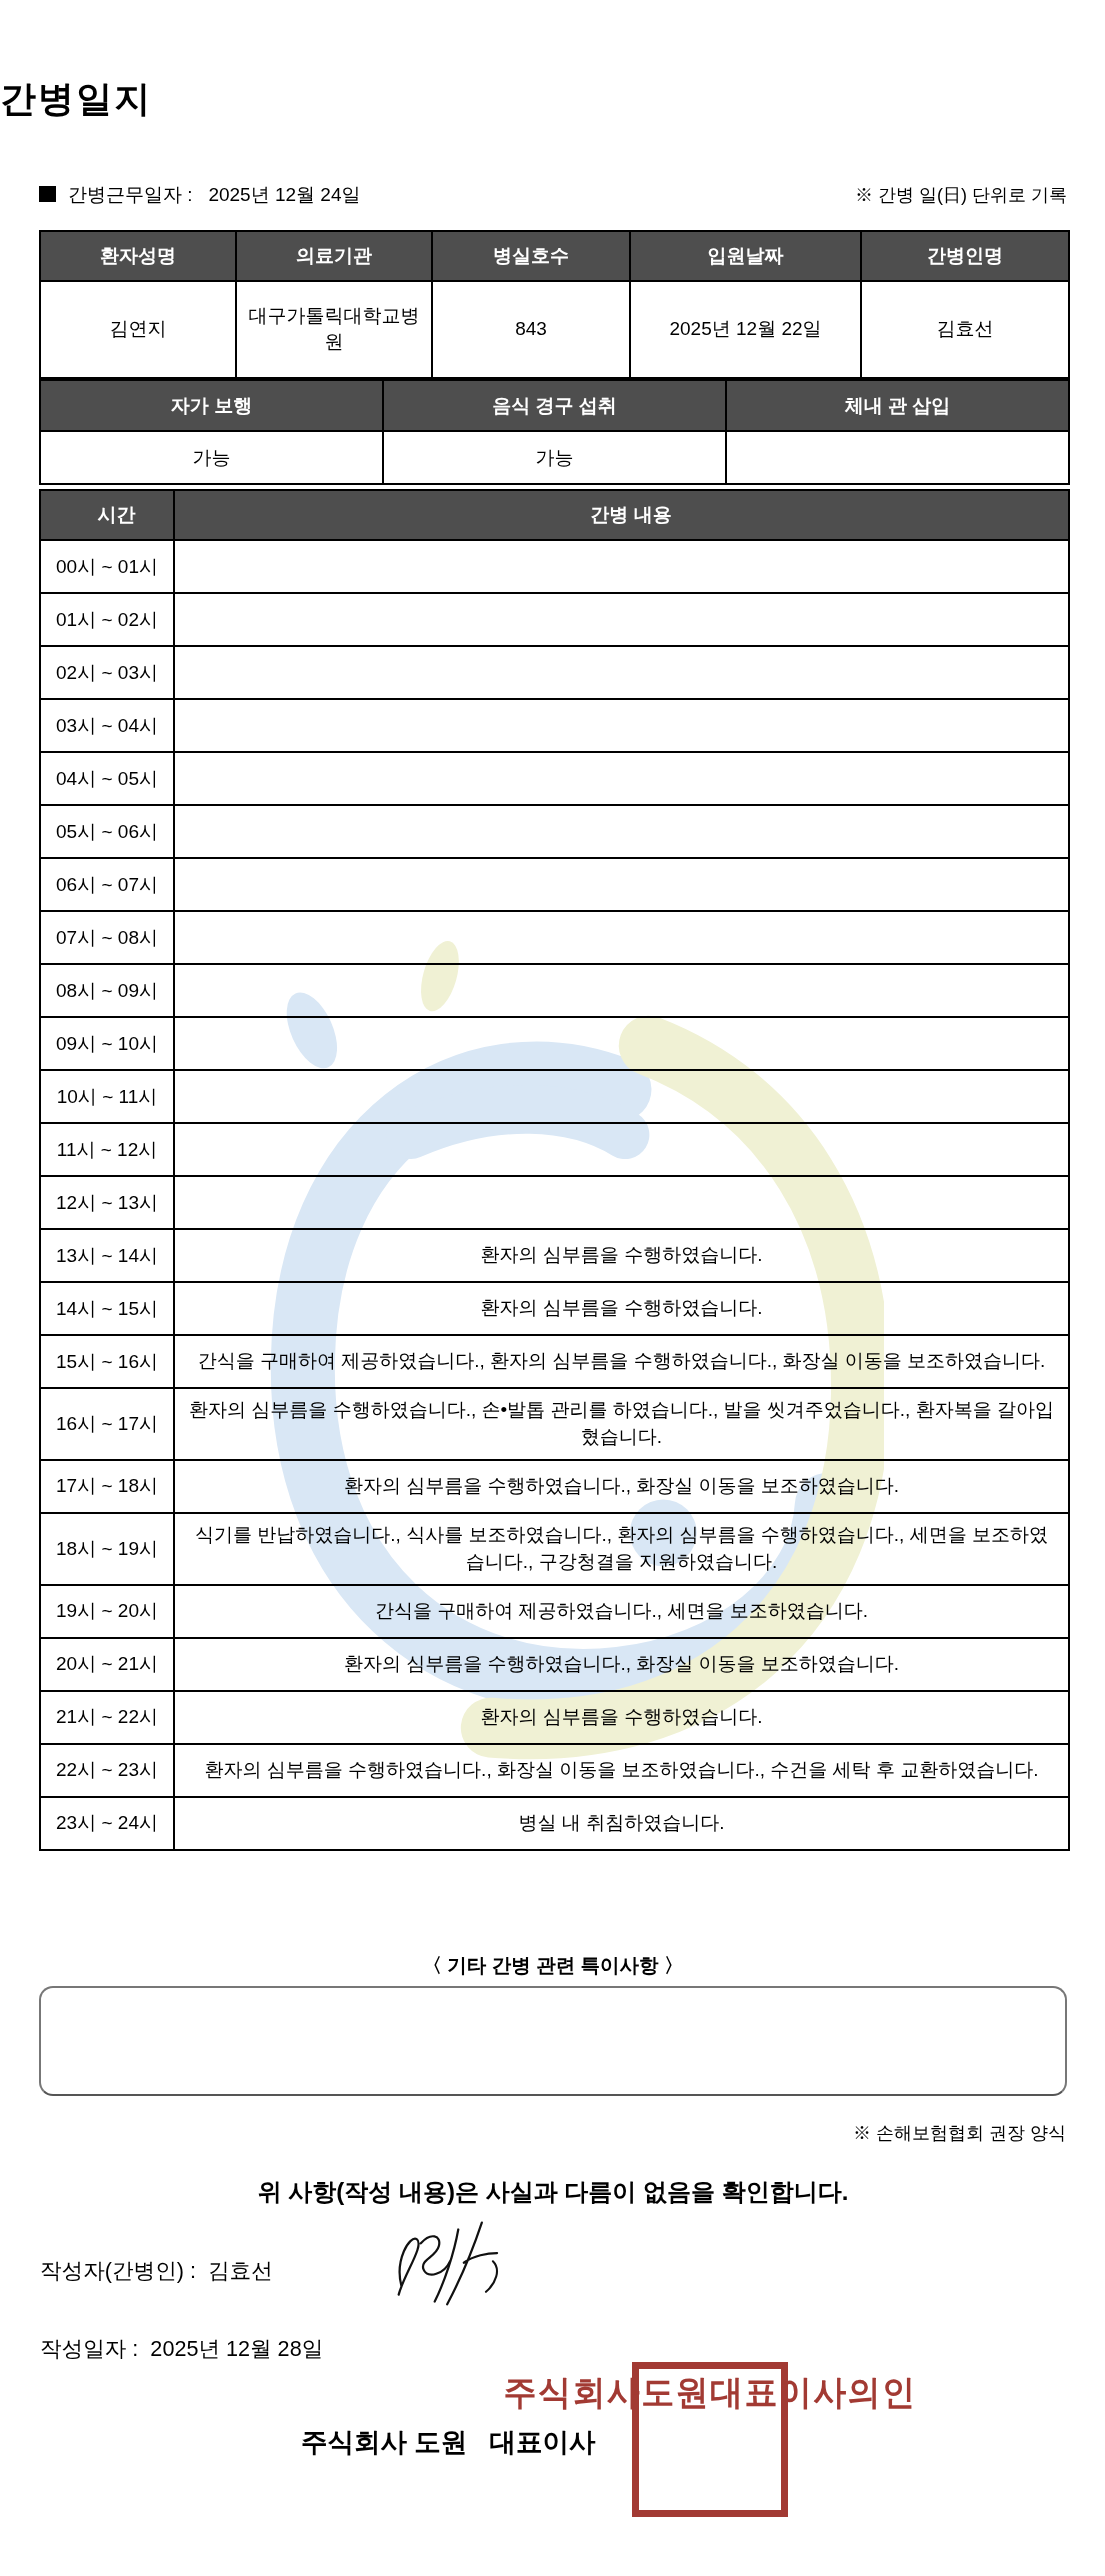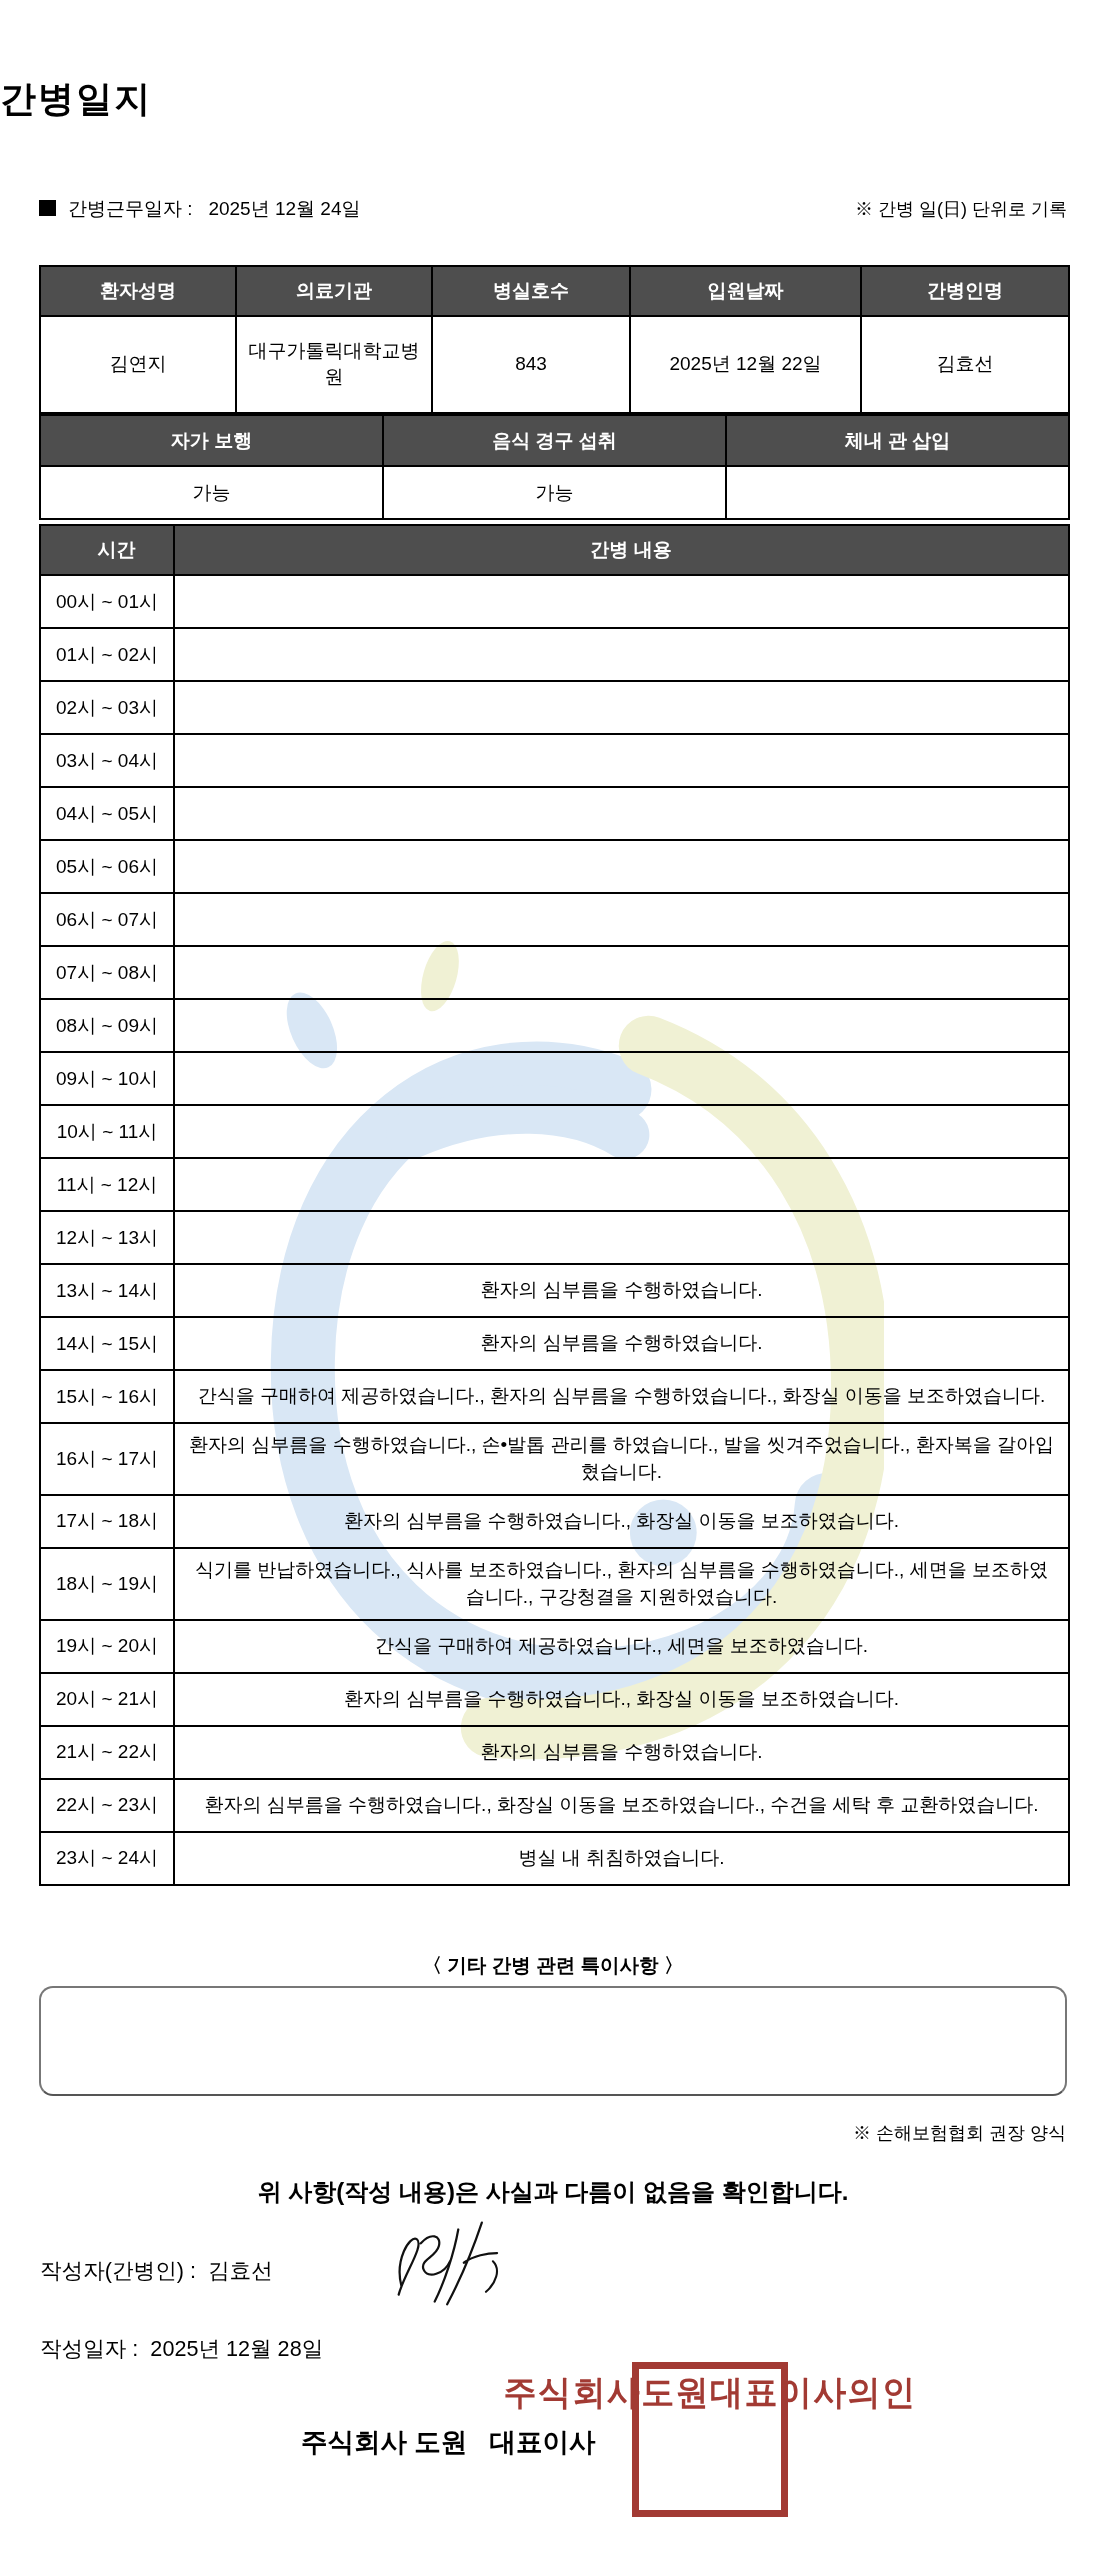--- a/index.html
+++ b/index.html
@@ -14,36 +14,36 @@
   .pre { white-space: pre; }
 
   
   .doc-title {
     position: absolute; top: 75px; left: 0; width: 100%;
     font-size: 36px; font-weight: 900; letter-spacing: 2.1px;
   }
 
   
   .info-row {
-    position: absolute; top: 196px; left: 39px; width: 1028px;
+    position: absolute; top: 182px; left: 39px; width: 1028px;
     display: flex; justify-content: space-between; align-items: baseline;
     font-size: 19px;
     gap: 25px;
   }
   .sq-icon {
     display: inline-block; width: 16.7px; height: 16.7px; background: #000;
     margin-right: 7px; vertical-align: -1.4px;
   }
   .record-note { font-size: 18px; }
 
   
   table {
     position: absolute; left: 39px;
     border-collapse: collapse; table-layout: fixed;
-    background: transparent; z-index: 2; margin-top: 35px;
+    background: transparent; z-index: 2;
   }
   th, td { border: 2.1px solid #000; font-size: 19px; }
   th {
     background: #4e4e4e; color: #fff; font-weight: bold;
     text-align: center;
   }
   td { text-align: center; vertical-align: middle; }
 
   .tbl-patient { top: 230px; width: 1028px; }
   .tbl-patient th { height: 46px; }

